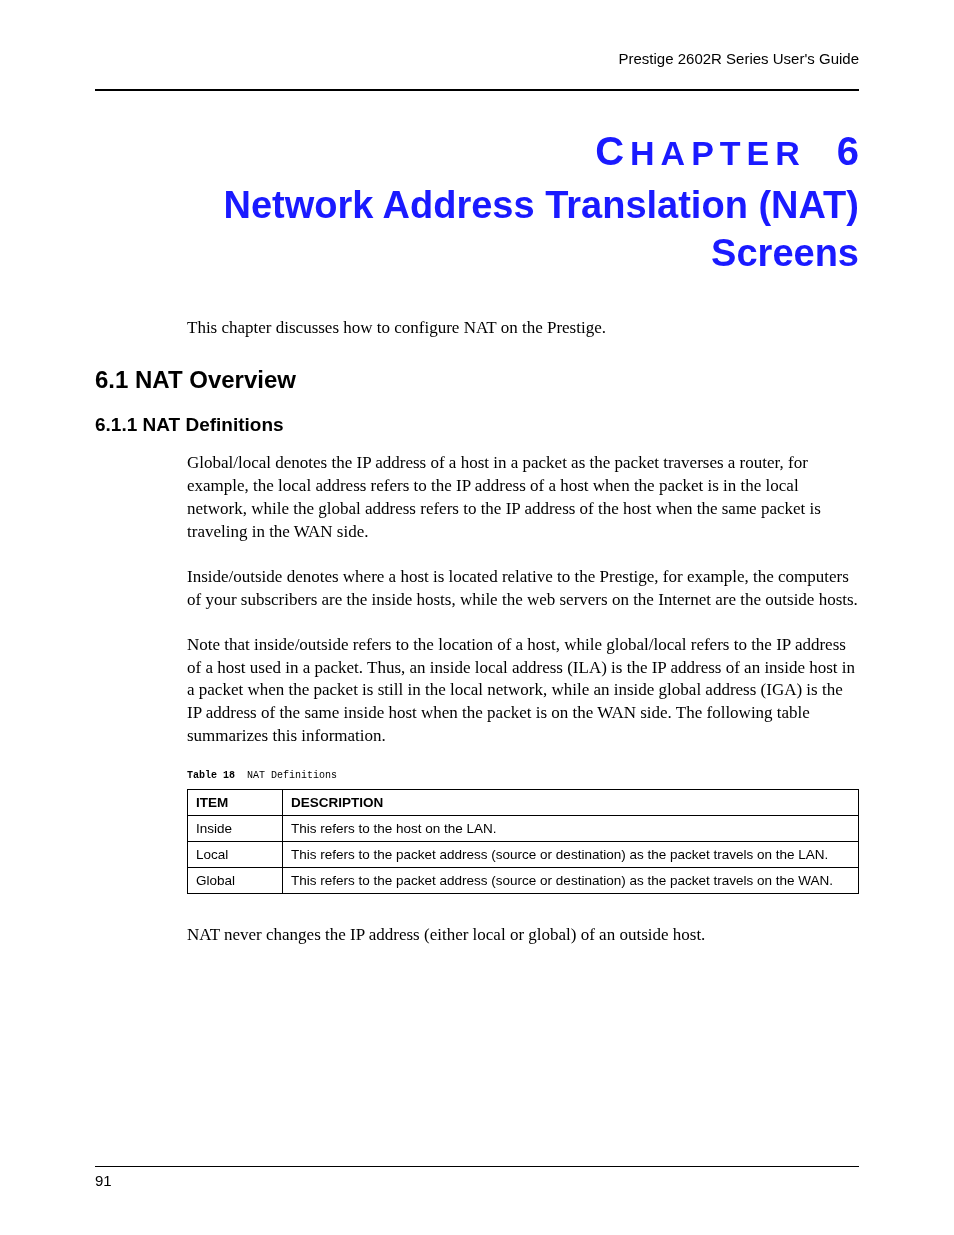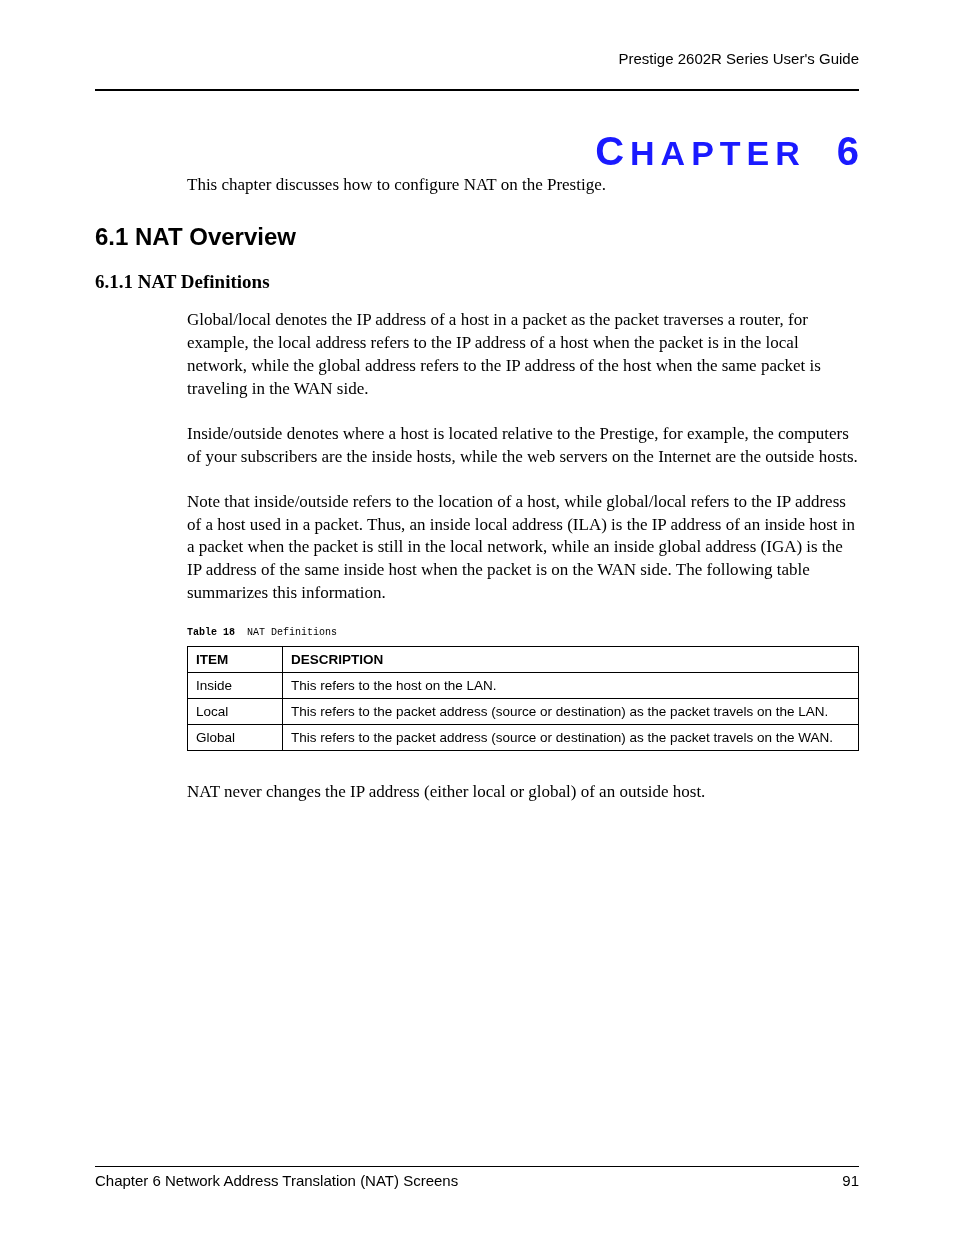--- a/index.html
+++ b/index.html
@@ -4,21 +4,21 @@
 <style>
   * { box-sizing: border-box; margin: 0; padding: 0; }
   html, body { width: 954px; height: 1235px; background: #fff; font-family: "Times New Roman", Times, serif; color: #000; }
   .page { width: 954px; height: 1235px; padding: 50px 95px 40px 95px; position: relative; }
   .header-line { border-bottom: 2px solid #000; height: 22px; margin-bottom: 6px; }
   .header-text { font-family: Arial, Helvetica, sans-serif; font-size: 15px; text-align: right; margin-bottom: 2px; }
   .chapter-label { font-family: Arial, Helvetica, sans-serif; font-size: 34px; font-weight: bold; letter-spacing: 6px; color: #1a1aff; text-align: right; margin-top: 38px; }
   .chapter-title { font-family: Arial, Helvetica, sans-serif; font-size: 38px; font-weight: bold; color: #1a1aff; text-align: right; line-height: 1.25; margin-top: 8px; margin-bottom: 40px; }
   .body-text { font-size: 17px; line-height: 1.35; margin: 0 0 22px 92px; }
   .h2 { font-family: Arial, Helvetica, sans-serif; font-size: 24px; font-weight: bold; margin: 26px 0 18px 0; }
-  .h3 { font-family: Liberation Serif, serif; font-size: 19px; font-weight: bold; margin: 20px 0 16px 0; }
+  .h3 { font-family: Liberation Sans, sans-serif; font-size: 19px; font-weight: bold; margin: 20px 0 16px 0; }
   .table-caption { font-family: Liberation Mono, monospace; font-size: 10px; margin: 12px 0 8px 92px; }
   .table-caption b { font-weight: bold; }
   table.nat { border-collapse: collapse; margin-left: 92px; width: 672px; font-family: Arial, Helvetica, sans-serif; font-size: 13.5px; }
   table.nat th, table.nat td { border: 1px solid #000; padding: 5px 8px; text-align: left; vertical-align: top; }
   table.nat th { font-weight: bold; font-variant: small-caps; }
   table.nat th.col-item { width: 95px; }
   .footer { position: absolute; left: 95px; right: 95px; bottom: 46px; }
   .footer-line { border-top: 1.5px solid #000; height: 2px; margin-bottom: 4px; }
   .footer-row { display: flex; justify-content: space-between; font-family: Arial, Helvetica, sans-serif; font-size: 15px; }
 </style>
@@ -26,20 +26,21 @@
 <body>
 
 <div class="page">
 
   <div class="header-text">Prestige 2602R Series User's Guide</div>
   <div class="header-line"></div>
 
   <div class="chapter-label">
     <span style="font-size:40px;">C</span><span>HAPTER</span>&nbsp;&nbsp;<span style="font-size:40px; letter-spacing:0;">6</span>
   </div>
+  <div class="chapter-title">Network Address Translation (NAT) Screens</div>
 
   <p class="body-text">This chapter discusses how to configure NAT on the Prestige.</p>
 
   <h2 class="h2">6.1  NAT Overview</h2>
 
   <h3 class="h3">6.1.1  NAT Definitions</h3>
   <p class="body-text">Global/local denotes the IP address of a host in a packet as the packet traverses a router, for example, the local address refers to the IP address of a host when the packet is in the local network, while the global address refers to the IP address of the host when the same packet is traveling in the WAN side.</p>
   <p class="body-text">Inside/outside denotes where a host is located relative to the Prestige, for example, the computers of your subscribers are the inside hosts, while the web servers on the Internet are the outside hosts.</p>
   <p class="body-text">Note that inside/outside refers to the location of a host, while global/local refers to the IP address of a host used in a packet. Thus, an inside local address (ILA) is the IP address of an inside host in a packet when the packet is still in the local network, while an inside global address (IGA) is the IP address of the same inside host when the packet is on the WAN side. The following table summarizes this information.</p>
 
@@ -68,18 +69,17 @@
         <td>This refers to the packet address (source or destination) as the packet travels on the WAN.</td>
       </tr>
     </tbody>
   </table>
 
   <p class="body-text" style="margin-top:30px;">NAT never changes the IP address (either local or global) of an outside host.</p>
 
   <div class="footer">
     <div class="footer-line"></div>
     <div class="footer-row">
-      <span>Chapter 6 Network Address Translation (NAT) Screens</span>
       <span>91</span>
     </div>
   </div>
 
 </div>
 
 </body></html>

